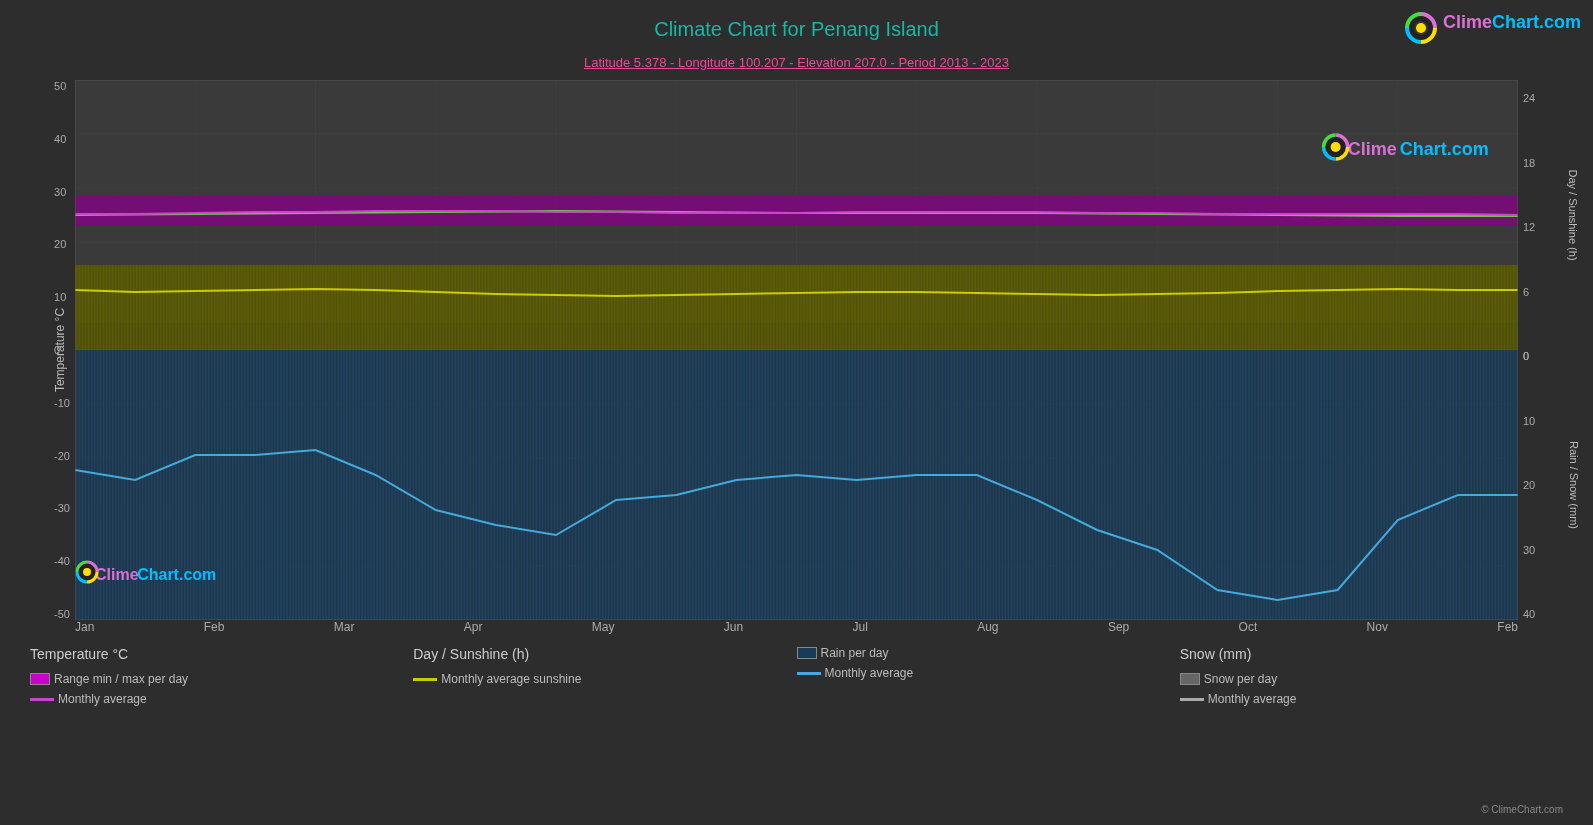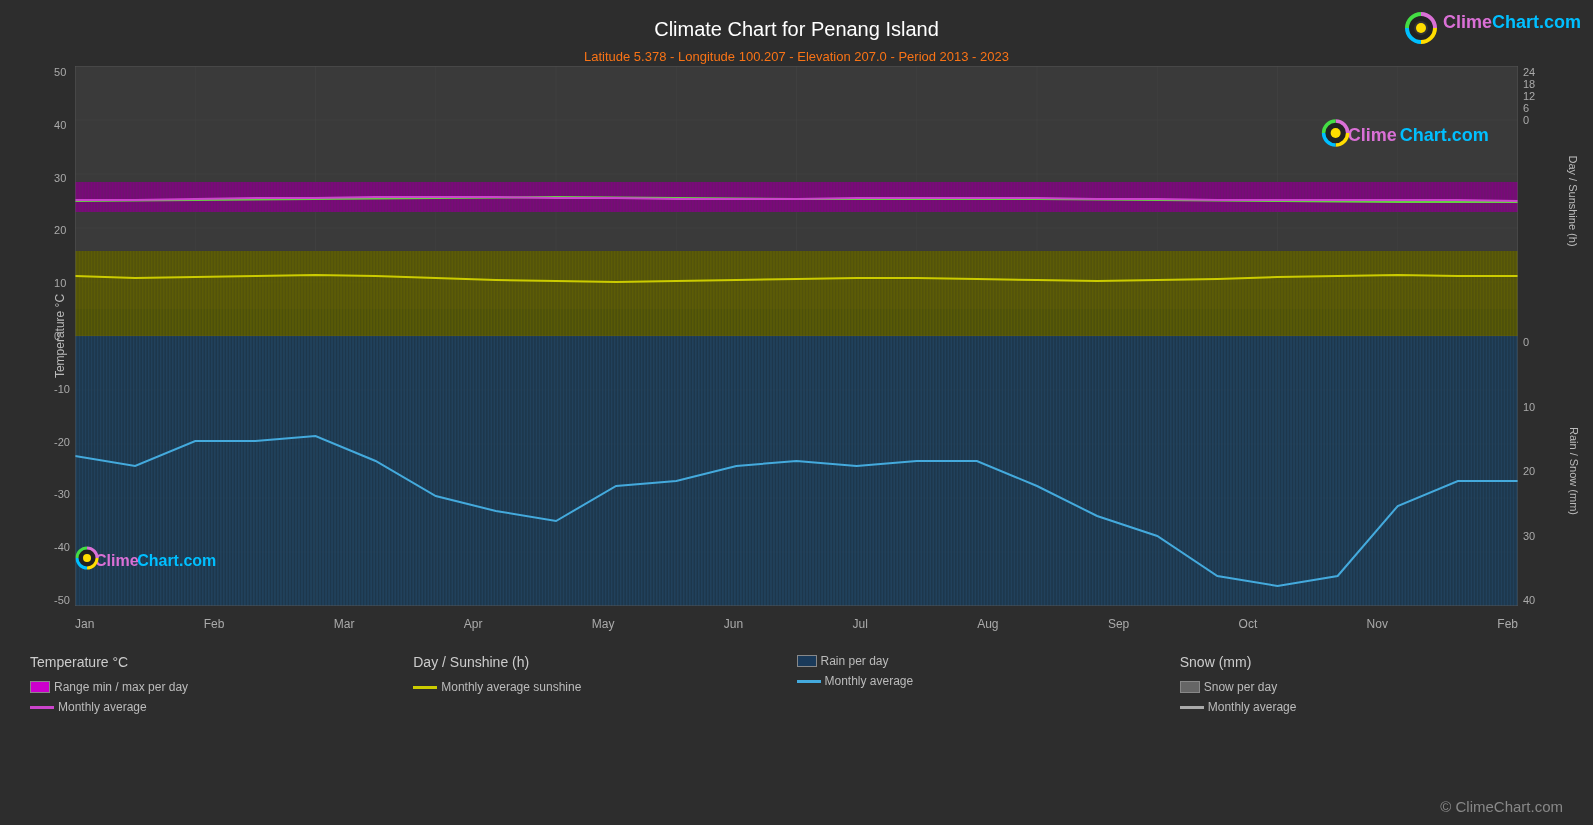--- a/index.html
+++ b/index.html
@@ -15,31 +15,33 @@
       width: 1593px;
       height: 825px;
       position: relative;
       padding: 10px 20px 10px 20px;
     }
     .title-area {
       text-align: center;
       padding: 8px 0 2px 0;
     }
     .main-title {
-      color: #ffffff;
+      color: #14b8a6;
       font-size: 20px;
       font-weight: normal;
     }
     .sub-title {
-      color: #f97316;
+      color: #ec4899;
       font-size: 13px;
+      margin-top: 14px;
+      text-decoration: underline;
+    }
+    .chart-area {
+      display: flex;
       margin-top: 8px;
-    }
-    .chart-area {
-      display: flex;
       position: relative;
     }
     .y-axis-left {
       width: 55px;
       position: relative;
       flex-shrink: 0;
     }
     .y-axis-right {
       width: 55px;
       position: relative;
@@ -63,21 +65,21 @@
       flex-direction: column;
       justify-content: space-between;
       font-size: 11px;
       color: #aaa;
     }
     .x-axis-area {
       margin-left: 55px;
       margin-right: 55px;
       display: flex;
       justify-content: space-between;
-      padding: 11px 0;
+      padding: 0 0;
       font-size: 12px;
       color: #aaa;
     }
     .legend-area {
       display: flex;
       flex-direction: row;
       margin-top: 12px;
       padding: 0 10px;
       gap: 0;
     }
@@ -106,21 +108,21 @@
     }
     .legend-line {
       width: 24px;
       height: 3px;
       flex-shrink: 0;
     }
     .copyright {
       position: absolute;
       bottom: 10px;
       right: 30px;
-      font-size: 15px;
+      font-size: 10px;
       color: #888;
     }
     .logo-top-right {
       position: absolute;
       top: 12px;
       right: 12px;
       display: flex;
       align-items: flex-start;
       gap: 6px;
     }
@@ -261,21 +263,21 @@
         <path d="M1258 79 A12 12 0 0 1 1246 67" stroke="#00bfff" stroke-width="3.5" fill="none"></path>
         <path d="M1246 67 A12 12 0 0 1 1258 55" stroke="#44dd44" stroke-width="3.5" fill="none"></path>
         <circle cx="1258" cy="67" r="5" fill="#ffdd00"></circle>
 
         <rect x="0" y="0" width="1440" height="540" fill="none" stroke="#555" stroke-width="1"></rect>
       </svg>
     </div>
 
     <div class="y-axis-right" style="position:relative;height:540px;">
 
-      <div style="position:absolute;left:5px;top:0;height:50%;display:flex;flex-direction:column;justify-content:flex-start;font-size:11px;color:#aaa;">
+      <div style="position:absolute;left:5px;top:12px;height:50%;display:flex;flex-direction:column;justify-content:space-between;font-size:11px;color:#aaa;">
         <span>24</span>
         <span>18</span>
         <span>12</span>
         <span>6</span>
         <span>0</span>
       </div>
 
       <div style="position:absolute;left:5px;top:50%;height:50%;display:flex;flex-direction:column;justify-content:space-between;font-size:11px;color:#aaa;">
         <span>0</span>
         <span>10</span>

